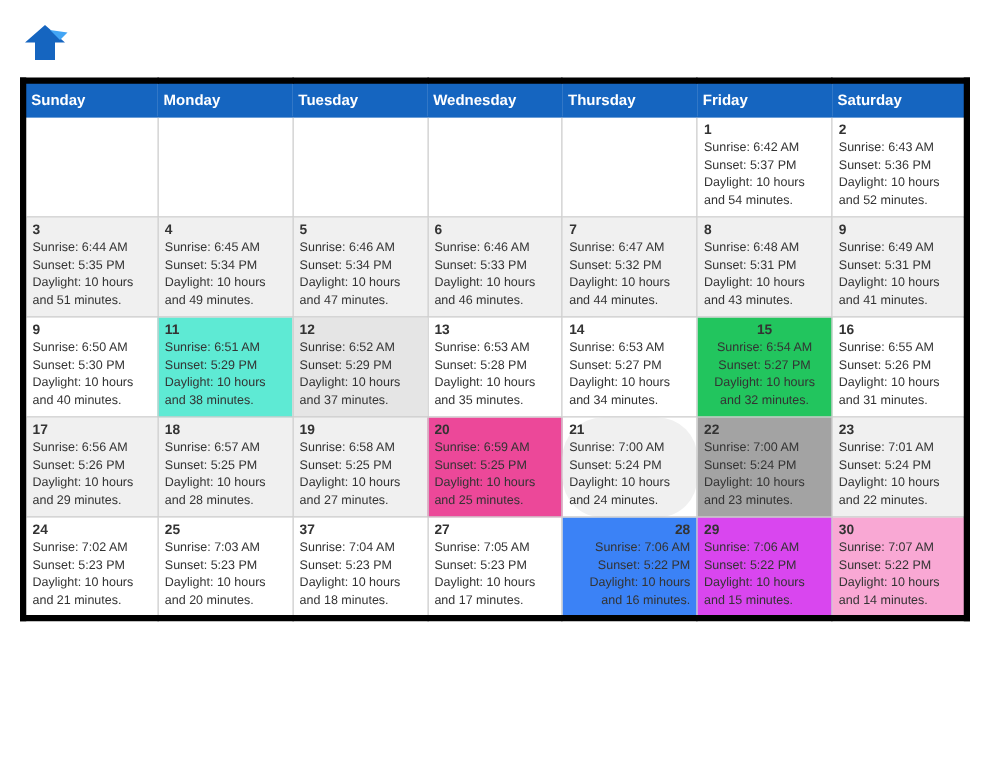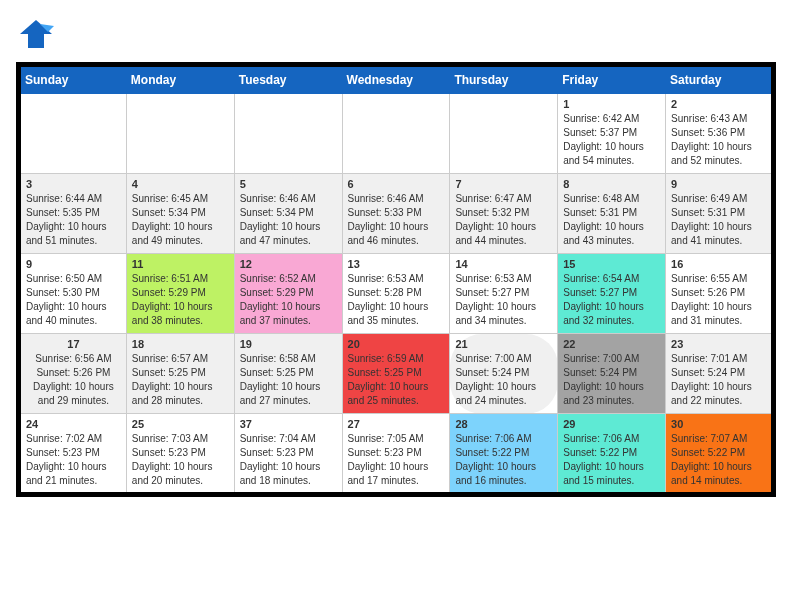--- a/index.html
+++ b/index.html
@@ -199,77 +199,77 @@
 Daylight: 10 hours and 41 minutes.</div>
         </td>
       </tr>
       <tr>
         <td style="background: rgb(255, 255, 255);">
           <span class="day-num">9</span>
           <div class="day-info">Sunrise: 6:50 AM
 Sunset: 5:30 PM
 Daylight: 10 hours and 40 minutes.</div>
         </td>
-        <td style="background: #bef264;">
+        <td style="background: #5eead4;">
           <span class="day-num">11</span>
           <div class="day-info">Sunrise: 6:51 AM
 Sunset: 5:29 PM
 Daylight: 10 hours and 38 minutes.</div>
         </td>
-        <td style="background: #f9a8d4;">
+        <td style="background: #e5e5e5;">
           <span class="day-num">12</span>
           <div class="day-info">Sunrise: 6:52 AM
 Sunset: 5:29 PM
 Daylight: 10 hours and 37 minutes.</div>
         </td>
         <td style="background: rgb(255, 255, 255); margin-left: 40px;">
           <span class="day-num">13</span>
           <div class="day-info">Sunrise: 6:53 AM
 Sunset: 5:28 PM
 Daylight: 10 hours and 35 minutes.</div>
         </td>
         <td style="background: rgb(255, 255, 255); border-radius: 26px;">
           <span class="day-num">14</span>
           <div class="day-info">Sunrise: 6:53 AM
 Sunset: 5:27 PM
 Daylight: 10 hours and 34 minutes.</div>
         </td>
-        <td style="background: #5eead4;">
+        <td style="background: #22c55e; text-align: center;">
           <span class="day-num">15</span>
           <div class="day-info">Sunrise: 6:54 AM
 Sunset: 5:27 PM
 Daylight: 10 hours and 32 minutes.</div>
         </td>
         <td style="background: rgb(255, 255, 255);">
           <span class="day-num">16</span>
           <div class="day-info">Sunrise: 6:55 AM
 Sunset: 5:26 PM
 Daylight: 10 hours and 31 minutes.</div>
         </td>
       </tr>
       <tr>
-        <td style="background: rgb(240, 240, 240); text-align: center;">
+        <td style="background: rgb(240, 240, 240);">
           <span class="day-num">17</span>
           <div class="day-info">Sunrise: 6:56 AM
 Sunset: 5:26 PM
 Daylight: 10 hours and 29 minutes.</div>
         </td>
         <td style="background: rgb(240, 240, 240);">
           <span class="day-num">18</span>
           <div class="day-info">Sunrise: 6:57 AM
 Sunset: 5:25 PM
 Daylight: 10 hours and 28 minutes.</div>
         </td>
         <td style="background: rgb(240, 240, 240);">
           <span class="day-num">19</span>
           <div class="day-info">Sunrise: 6:58 AM
 Sunset: 5:25 PM
 Daylight: 10 hours and 27 minutes.</div>
         </td>
-        <td style="background: #ef4444;">
+        <td style="background: #ec4899;">
           <span class="day-num">20</span>
           <div class="day-info">Sunrise: 6:59 AM
 Sunset: 5:25 PM
 Daylight: 10 hours and 25 minutes.</div>
         </td>
         <td style="background: rgb(240, 240, 240); border-radius: 32px;">
           <span class="day-num">21</span>
           <div class="day-info">Sunrise: 7:00 AM
 Sunset: 5:24 PM
 Daylight: 10 hours and 24 minutes.</div>
@@ -305,33 +305,33 @@
           <div class="day-info">Sunrise: 7:04 AM
 Sunset: 5:23 PM
 Daylight: 10 hours and 18 minutes.</div>
         </td>
         <td style="background: rgb(255, 255, 255);">
           <span class="day-num">27</span>
           <div class="day-info">Sunrise: 7:05 AM
 Sunset: 5:23 PM
 Daylight: 10 hours and 17 minutes.</div>
         </td>
-        <td style="background: #7dd3fc;">
+        <td style="background: #3b82f6; text-align: right;">
           <span class="day-num">28</span>
           <div class="day-info">Sunrise: 7:06 AM
 Sunset: 5:22 PM
 Daylight: 10 hours and 16 minutes.</div>
         </td>
-        <td style="background: #5eead4;">
+        <td style="background: #d946ef;">
           <span class="day-num">29</span>
           <div class="day-info">Sunrise: 7:06 AM
 Sunset: 5:22 PM
 Daylight: 10 hours and 15 minutes.</div>
         </td>
-        <td style="background: #f97316;">
+        <td style="background: #f9a8d4;">
           <span class="day-num">30</span>
           <div class="day-info">Sunrise: 7:07 AM
 Sunset: 5:22 PM
 Daylight: 10 hours and 14 minutes.</div>
         </td>
       </tr>
     </tbody>
 </table>
 
 </body></html>

